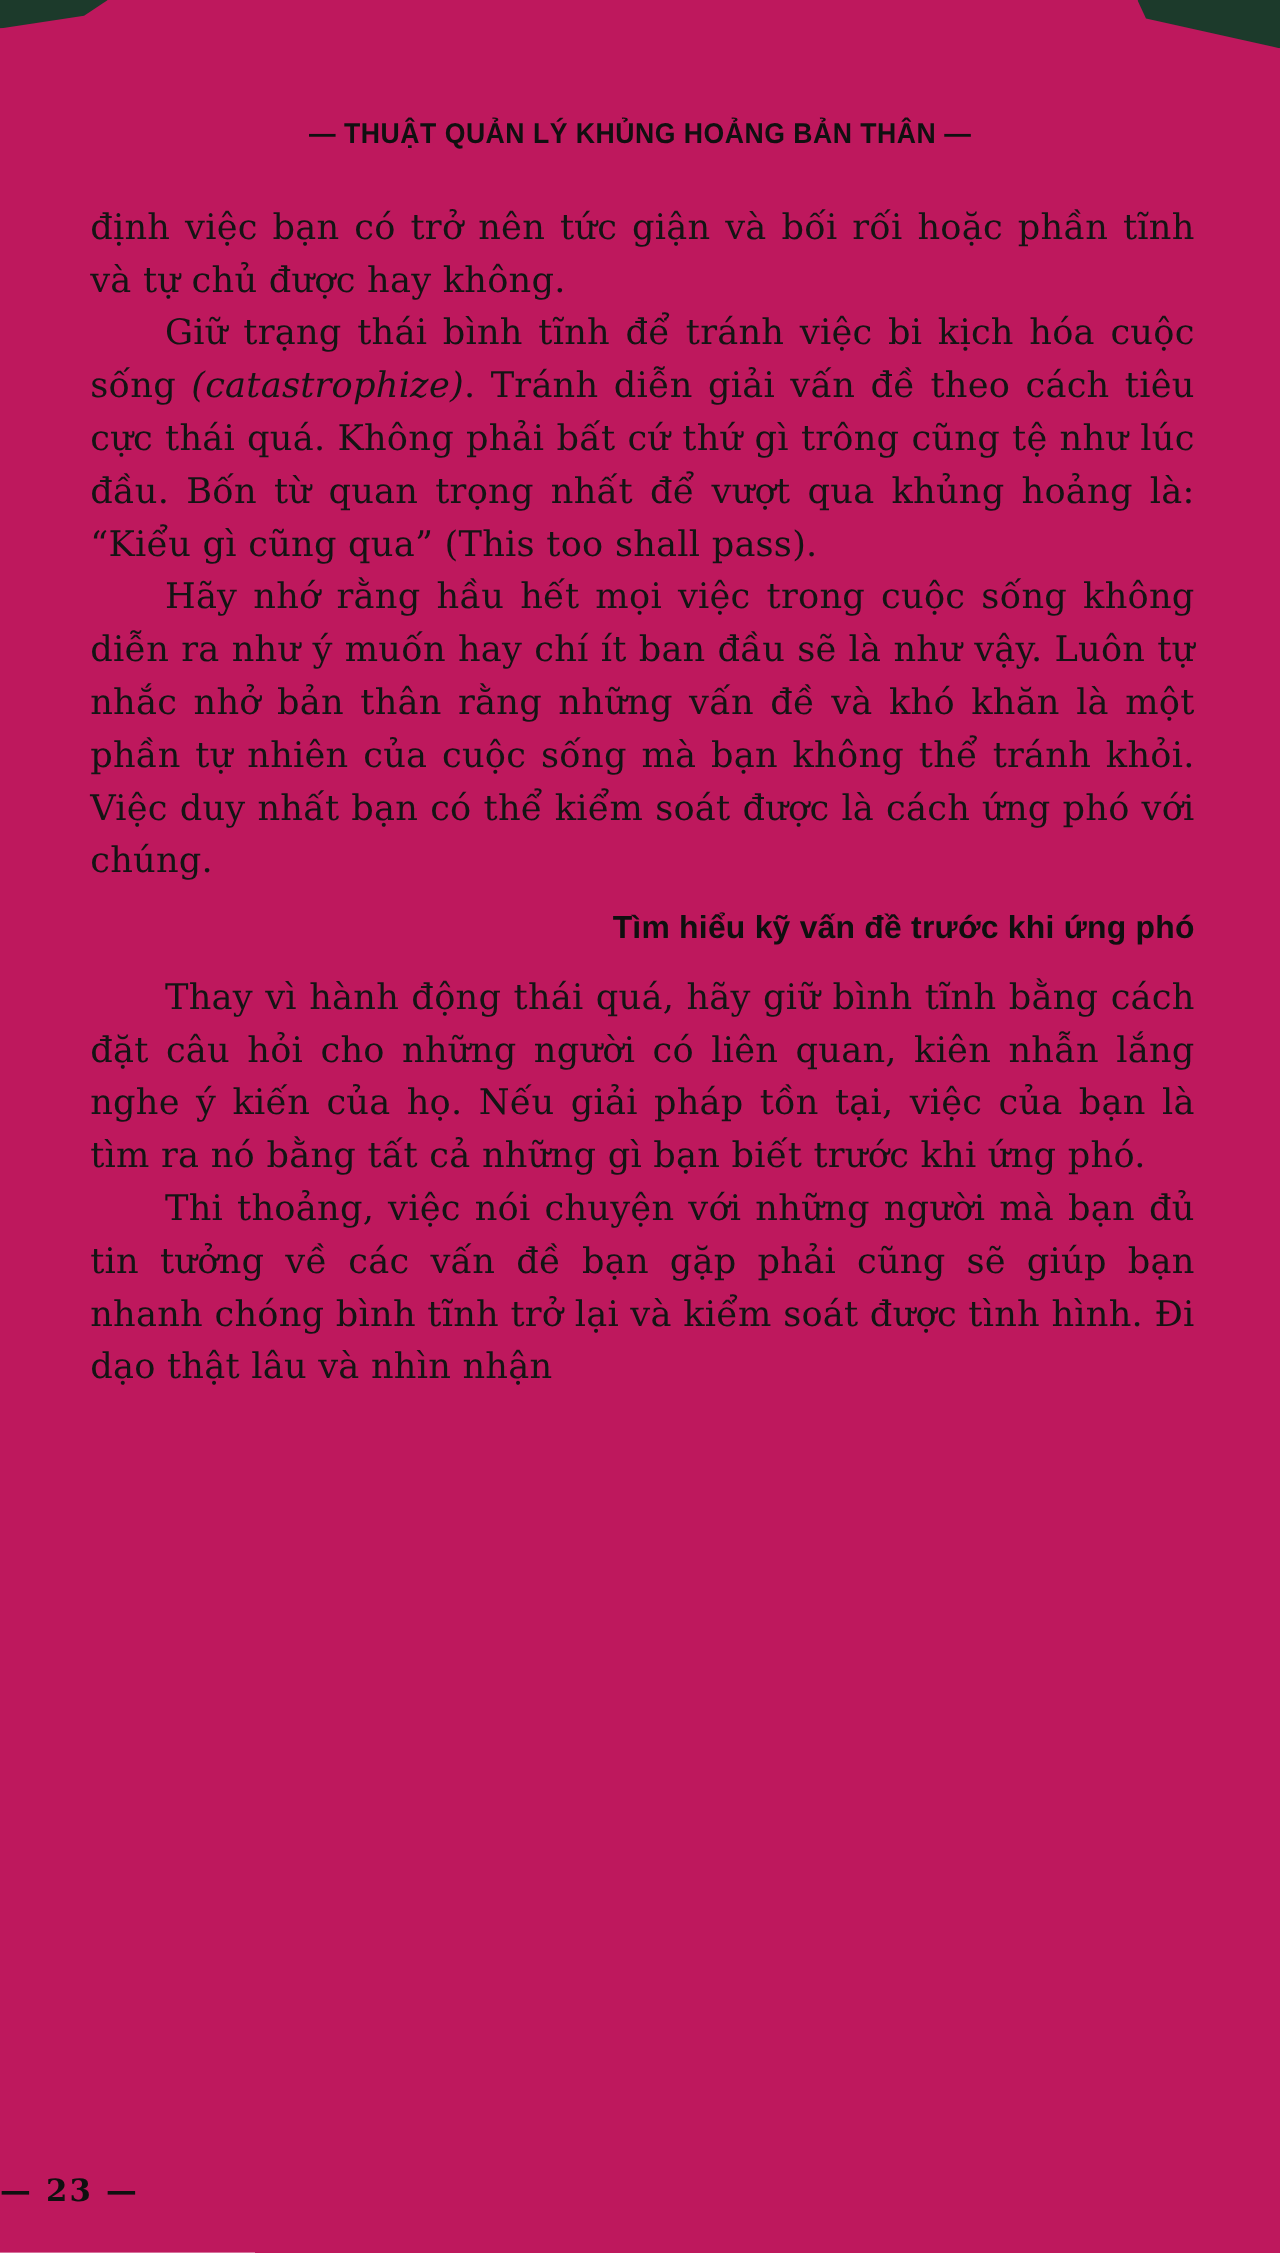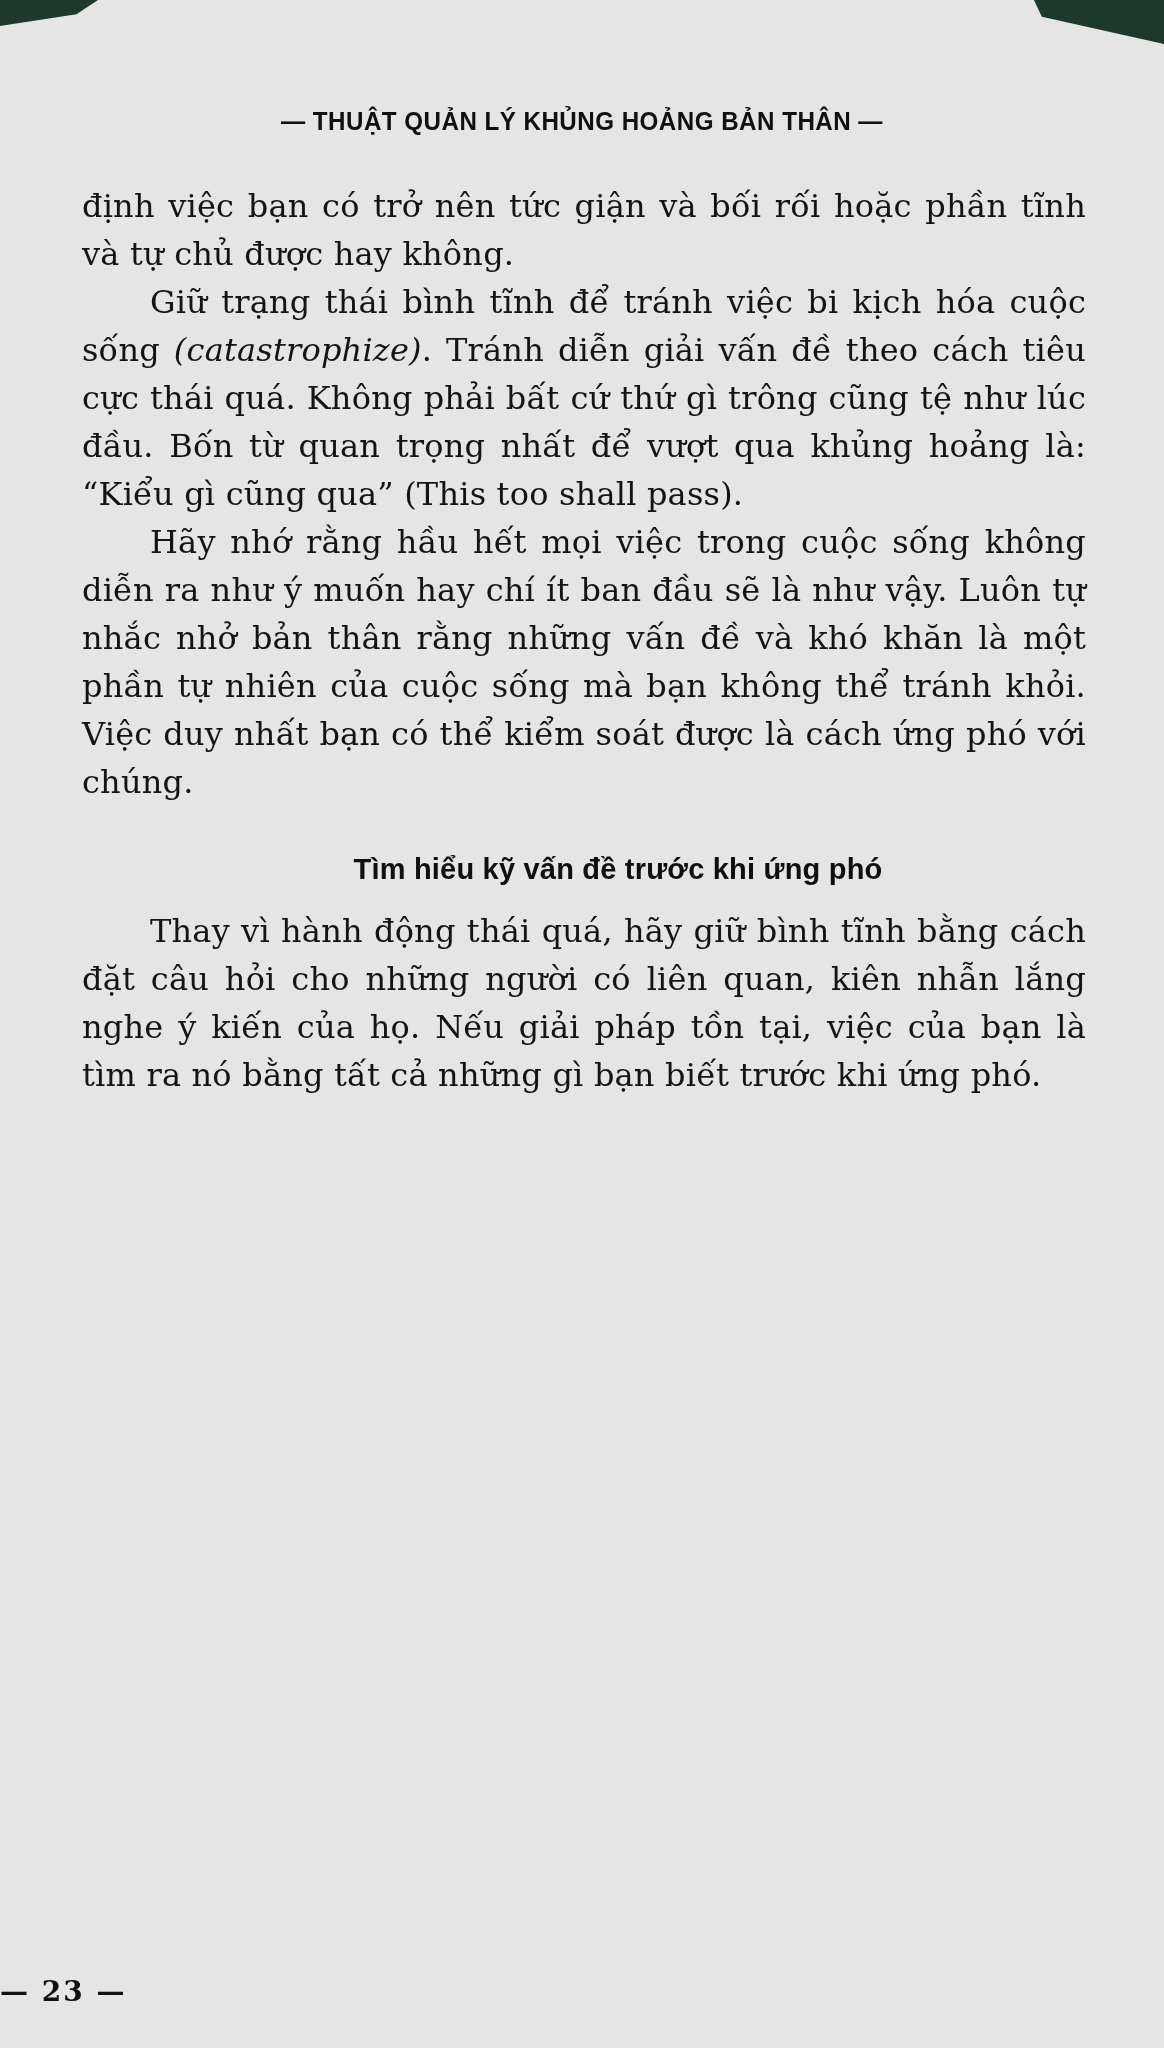--- a/index.html
+++ b/index.html
@@ -4,21 +4,21 @@
 <title>Book page scan</title>
 <style>
   * { margin: 0; padding: 0; box-sizing: border-box; }
   html, body { background: #ffffff; }
 
   .page {
     position: relative;
     width: 1164px;
     height: 2048px;
     margin: 0 auto;
-    background: #e5e5e5;
+    background: #be185d;
     overflow: hidden;
     font-family: "DejaVu Serif", serif;
     color: #141414;
   }
 
   
   .corner { position: absolute; top: 0; }
   .corner-left {
     left: 0; width: 98px; height: 26px;
     clip-path: polygon(0 0, 100% 0, 78% 55%, 0 100%);
@@ -56,24 +56,24 @@
   .body-text p { text-indent: 68px; margin: 0; }
   .body-text p.no-indent { text-indent: 0; }
 
   .body-text em { font-style: italic; }
 
   .subheading {
     font-family: "Liberation Sans", sans-serif;
     font-weight: 700;
     font-size: 29px;
     line-height: 40px;
-    margin-top: 43px;
+    margin-top: 18px;
     margin-bottom: 18px;
     padding-left: 68px;
-    text-align: center;
+    text-align: right;
     color: #0f0f0f;
   }
 
   .page-number {
     position: absolute;
     bottom: 40px; left: 0; width: 100%;
     text-align: left;
     font-family: "DejaVu Serif", serif;
     font-weight: 700;
     font-size: 28px;
@@ -97,18 +97,19 @@
     <p class="no-indent">định việc bạn có trở nên tức giận và bối rối hoặc phần tĩnh và tự chủ được hay không.</p>
 
     <p><span>Giữ trạng thái bình tĩnh để tránh việc bi kịch hóa cuộc sống </span><em>(catastrophize)</em><span>. Tránh diễn giải vấn đề theo cách tiêu cực thái quá. Không phải bất cứ thứ gì trông cũng tệ như lúc đầu. Bốn từ quan trọng nhất để vượt qua khủng hoảng là: “Kiểu gì cũng qua” (This too shall pass).</span></p>
 
     <p>Hãy nhớ rằng hầu hết mọi việc trong cuộc sống không diễn ra như ý muốn hay chí ít ban đầu sẽ là như vậy. Luôn tự nhắc nhở bản thân rằng những vấn đề và khó khăn là một phần tự nhiên của cuộc sống mà bạn không thể tránh khỏi. Việc duy nhất bạn có thể kiểm soát được là cách ứng phó với chúng.</p>
 
     <h2 class="subheading">Tìm hiểu kỹ vấn đề trước khi ứng phó</h2>
 
     <p>Thay vì hành động thái quá, hãy giữ bình tĩnh bằng cách đặt câu hỏi cho những người có liên quan, kiên nhẫn lắng nghe ý kiến của họ. Nếu giải pháp tồn tại, việc của bạn là tìm ra nó bằng tất cả những gì bạn biết trước khi ứng phó.</p>
 
+    <p>Thi thoảng, việc nói chuyện với những người mà bạn đủ tin tưởng về các vấn đề bạn gặp phải cũng sẽ giúp bạn nhanh chóng bình tĩnh trở lại và kiểm soát được tình hình. Đi dạo thật lâu và nhìn nhận</p>
 
   </div>
 
   <div class="page-number">— 23 —</div>
 
 </div>
 
 </body></html>

